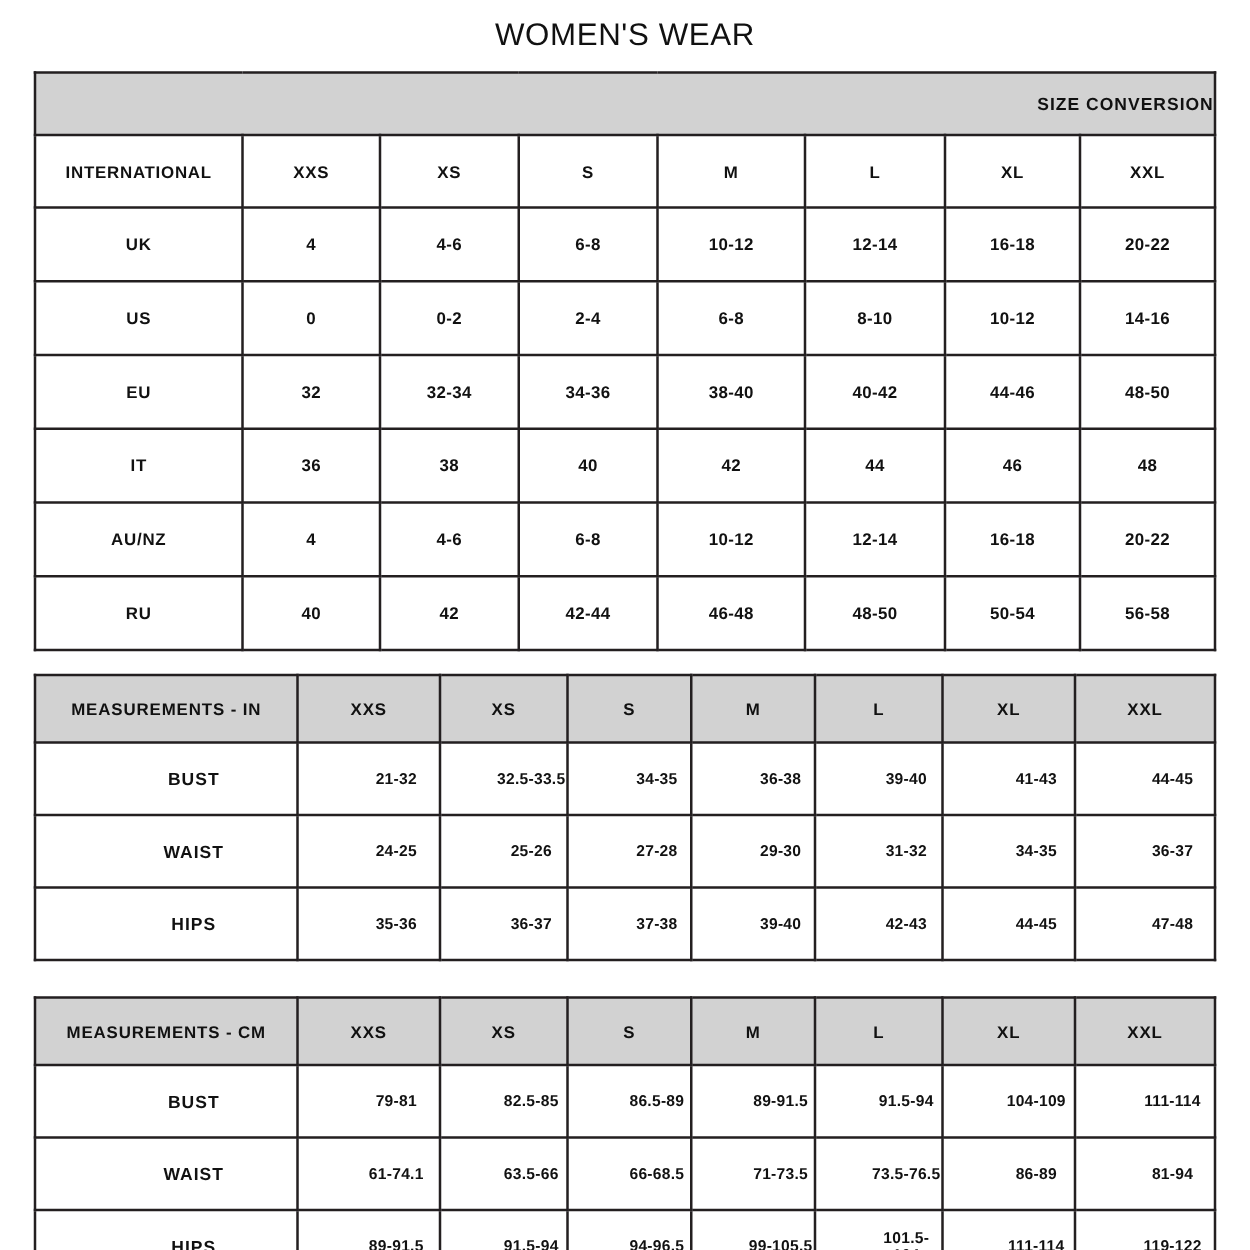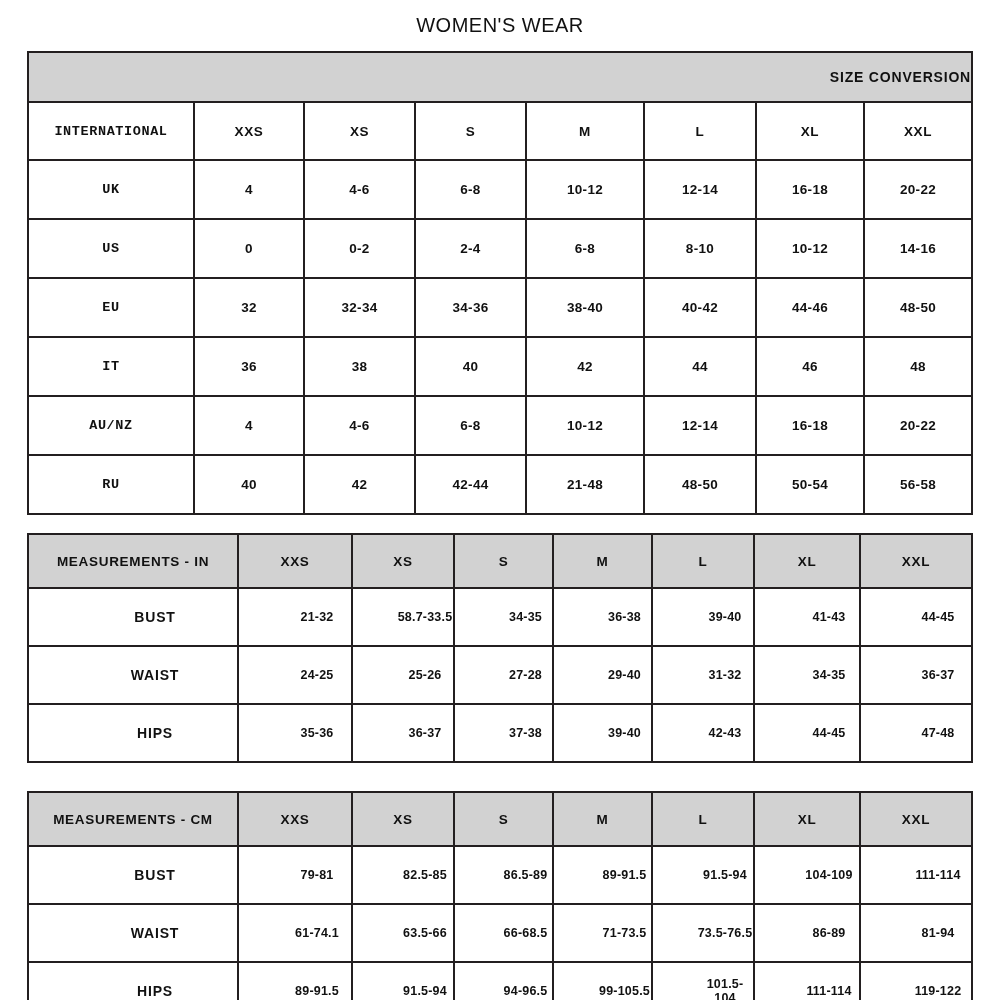--- a/index.html
+++ b/index.html
@@ -16,21 +16,21 @@
   }
   .page {
     width: 1000px;
     height: 1000px;
     box-sizing: border-box;
     padding: 0;
     position: relative;
   }
   .page-title {
     text-align: center;
-    font-size: 20px;
+    font-size: 25px;
     letter-spacing: 0.5px;
     font-weight: 400;
     color: #111111;
     margin: 14px 0 14px 0;
   }
   table {
     border-collapse: collapse;
     table-layout: fixed;
     width: 944px;
     margin: 0 auto;
@@ -71,21 +71,21 @@
     padding-left: 44px;
   }
   .measure tbody td.label {
     font-size: 14px;
     letter-spacing: 0.8px;
   }
   .measure tbody td.val {
     font-size: 12.5px;
     letter-spacing: 0.2px;
   }
-  .conv-head td.label, .conv-row td.label { font-size: 13.5px; font-family: Liberation Mono, monospace; }
+  .conv-head td.label, .conv-row td.label { font-size: 13.5px; }
 </style>
 </head>
 <body>
 
 <div class="page">
 
   <div class="page-title">WOMEN'S WEAR</div>
 
   <table class="conversion">
     <colgroup>
@@ -160,21 +160,21 @@
         <td>10-12</td>
         <td>12-14</td>
         <td>16-18</td>
         <td>20-22</td>
       </tr>
       <tr class="conv-row">
         <td class="label">RU</td>
         <td>40</td>
         <td>42</td>
         <td>42-44</td>
-        <td>21-48</td>
+        <td>46-48</td>
         <td>48-50</td>
         <td>50-54</td>
         <td>56-58</td>
       </tr>
     </tbody>
   </table>
 
   <table class="measure">
     <colgroup>
       <col style="width:210px">
@@ -195,33 +195,33 @@
         <td>M</td>
         <td>L</td>
         <td>XL</td>
         <td>XXL</td>
       </tr>
     </thead>
     <tbody>
       <tr>
         <td class="label">BUST</td>
         <td class="val">21-32</td>
-        <td class="val">58.7-33.5</td>
+        <td class="val">32.5-33.5</td>
         <td class="val">34-35</td>
         <td class="val">36-38</td>
         <td class="val">39-40</td>
         <td class="val">41-43</td>
         <td class="val">44-45</td>
       </tr>
       <tr>
         <td class="label">WAIST</td>
         <td class="val">24-25</td>
         <td class="val">25-26</td>
         <td class="val">27-28</td>
-        <td class="val">29-40</td>
+        <td class="val">29-30</td>
         <td class="val">31-32</td>
         <td class="val">34-35</td>
         <td class="val">36-37</td>
       </tr>
       <tr>
         <td class="label">HIPS</td>
         <td class="val">35-36</td>
         <td class="val">36-37</td>
         <td class="val">37-38</td>
         <td class="val">39-40</td>

